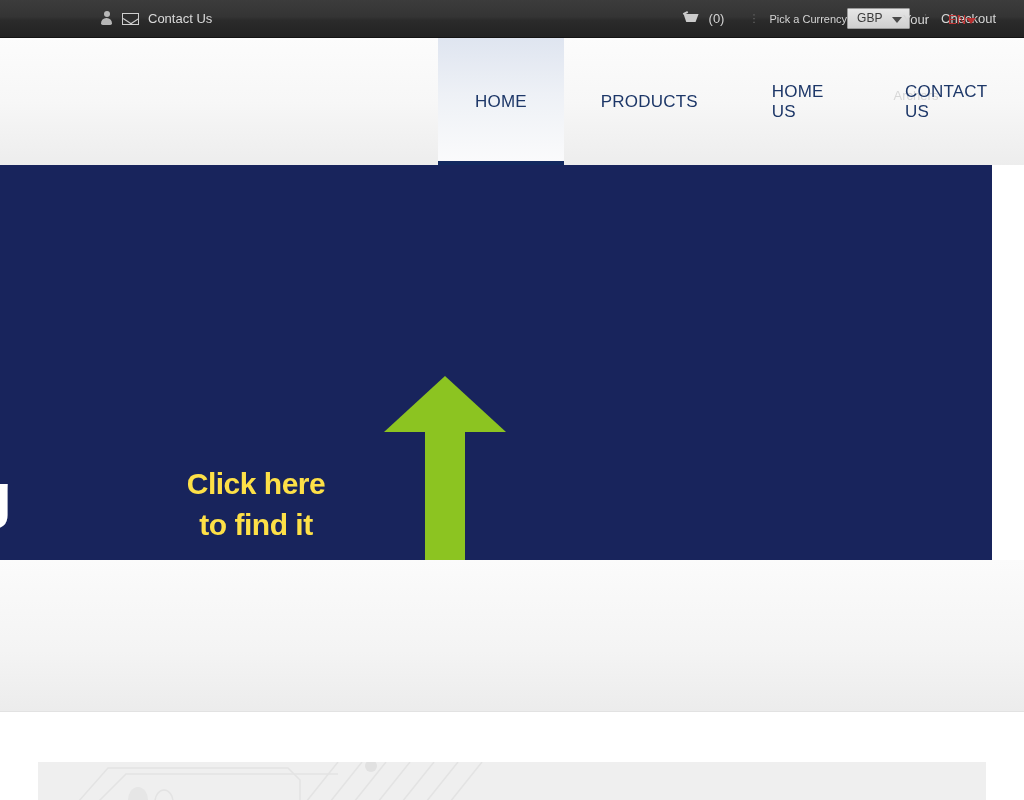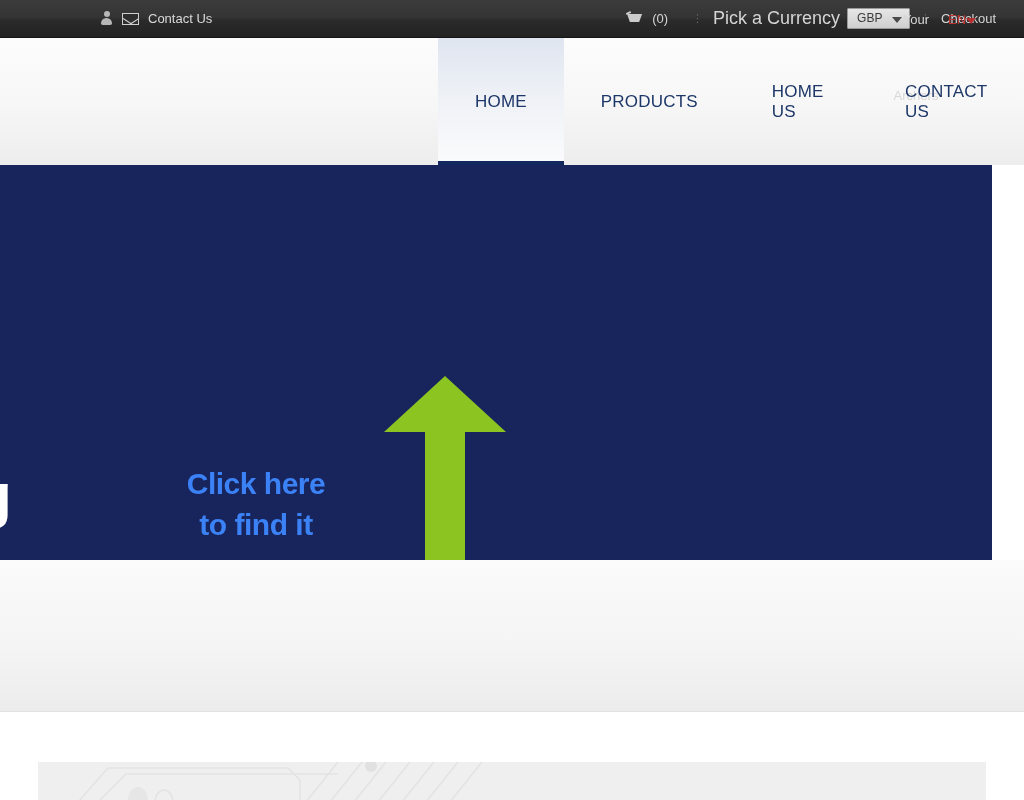--- a/index.html
+++ b/index.html
@@ -110,21 +110,21 @@
   .cart-count { font-size: 13px; color: #d5d5d5; margin-right: 14px; }
 
   .dot-sep {
     color: #6a6a6a;
     font-size: 11px;
     letter-spacing: 0;
     margin: 0 10px;
     line-height: 1;
   }
 
-  .currency-label { font-size: 18px; color: #d5d5d5; margin-right: 7px; }
+  .currency-label { font-size: 11px; color: #d5d5d5; }
 
   .currency-select {
     appearance: none;
     -webkit-appearance: none;
     background: linear-gradient(to bottom, #e6e6e6, #cfcfcf);
     border: 1px solid #9a9a9a;
     border-radius: 1px;
     color: #3a3a3a;
     font-family: "Liberation Sans", sans-serif;
     font-size: 12px;
@@ -253,21 +253,21 @@
     letter-spacing: -1px;
     line-height: 70px;
   }
 
   .hero-cta {
     position: absolute;
     left: 170px;
     top: 298px;
     width: 172px;
     text-align: center;
-    color: #3b82f6;
+    color: #fde047;
     font-size: 30px;
     font-weight: 700;
     line-height: 41px;
     letter-spacing: -.5px;
   }
 
   .arrow-shaft {
     position: absolute;
     left: 425px;
     top: 265px;

